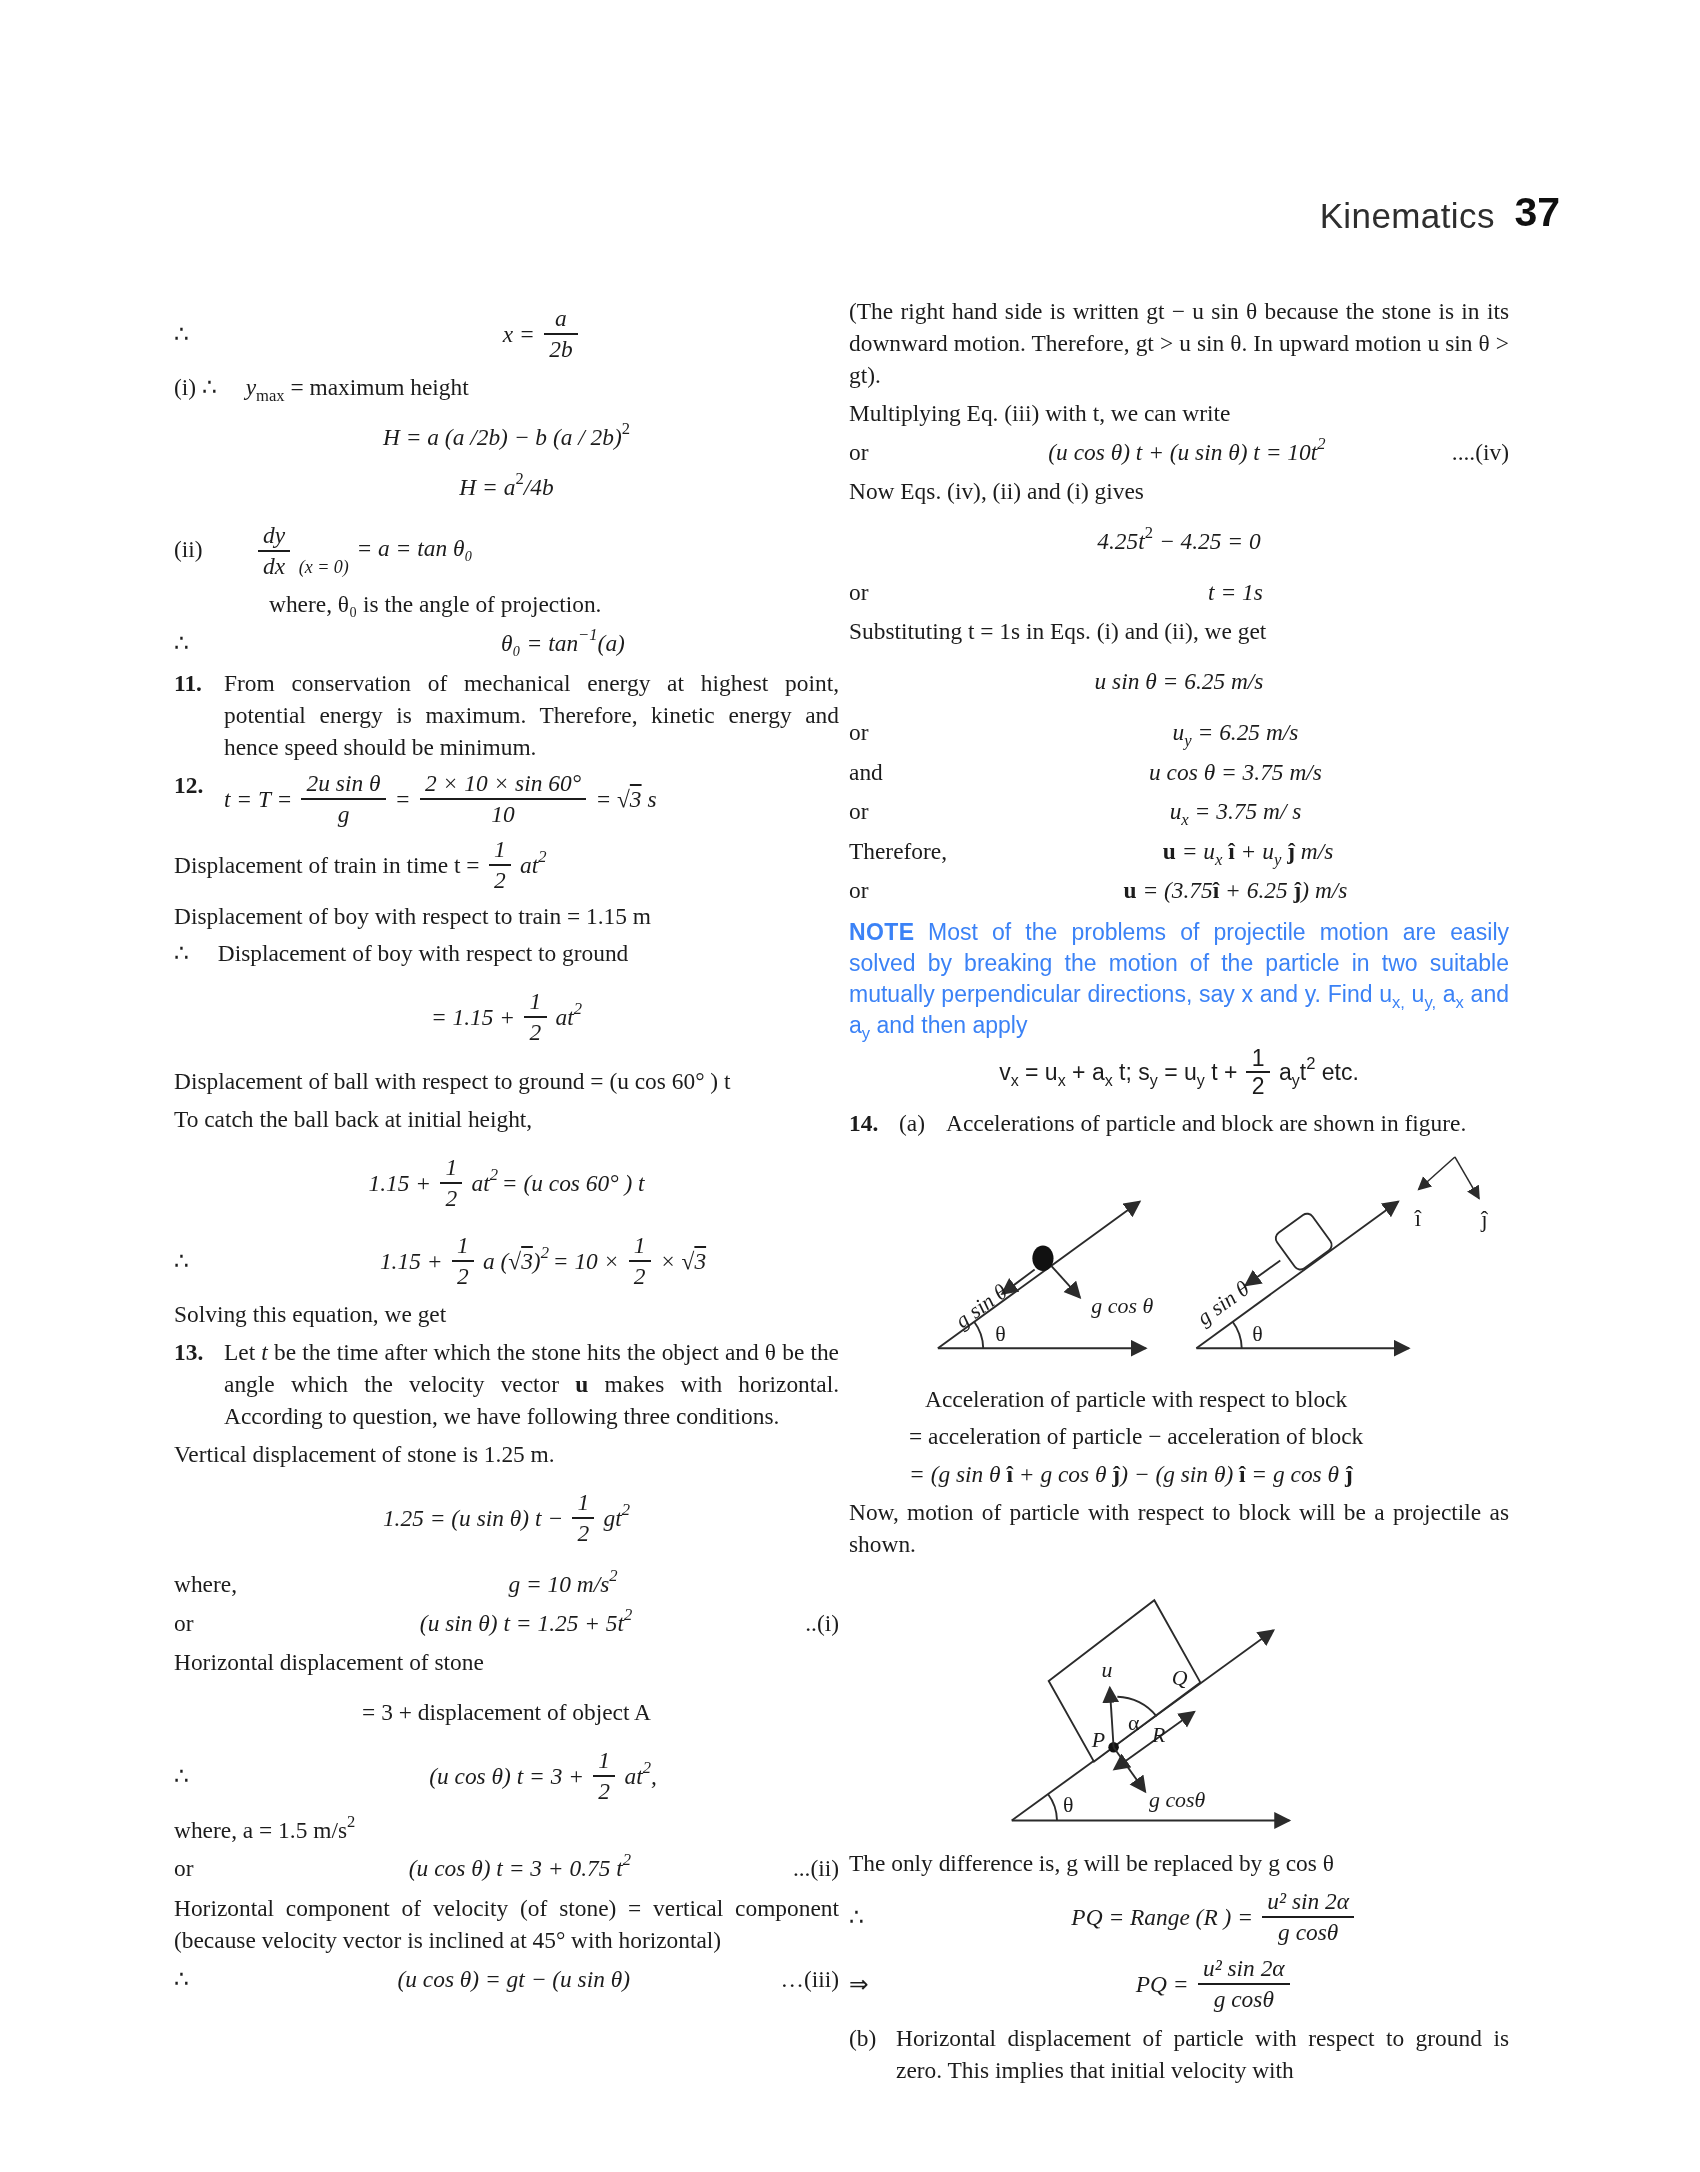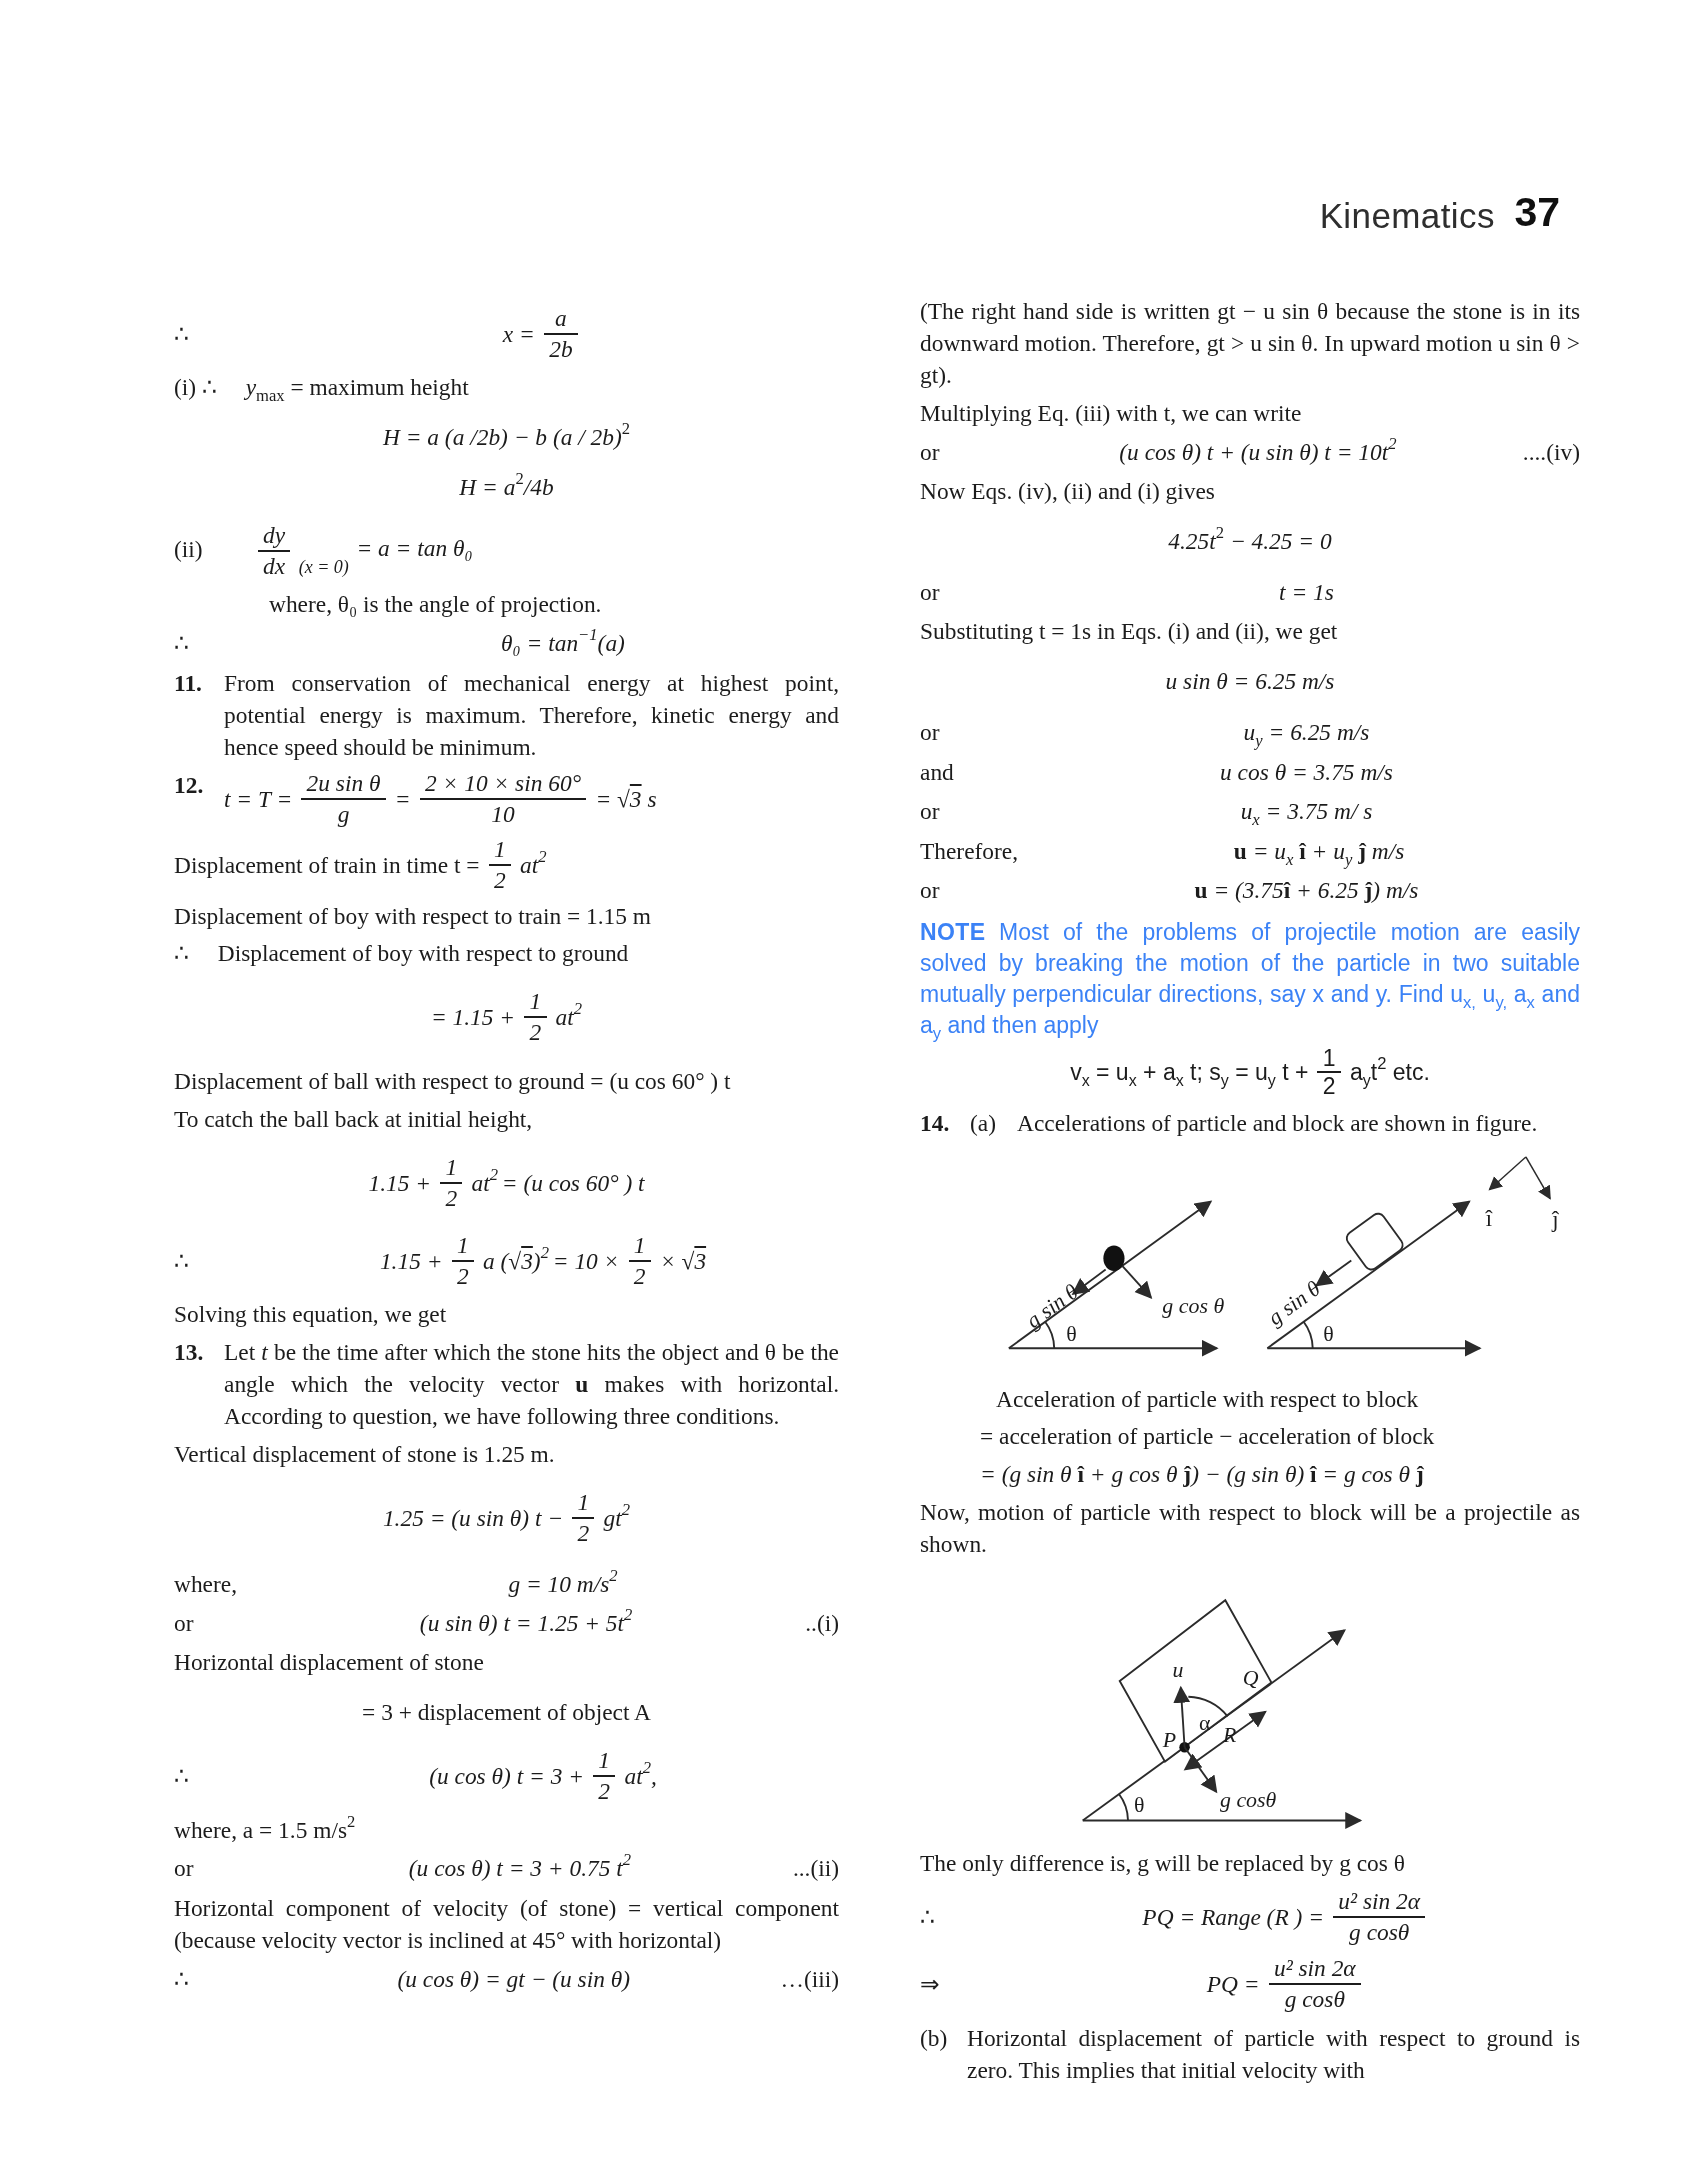--- a/index.html
+++ b/index.html
@@ -6,21 +6,21 @@
   html,body { width:1700px; height:2172px; background:#ffffff; overflow:hidden;
     font-family:"Liberation Serif", serif; color:#1c1c1c; }
   .page { position:relative; width:1700px; height:2172px; }
 
   .page-head { position:absolute; top:189px; right:140px; display:flex; align-items:flex-end; gap:19.6px; }
   .chap { font-family:"Liberation Sans", sans-serif; font-size:35px; font-weight:400; color:#2e2e2e; letter-spacing:0.4px; }
   .pno  { font-family:"Liberation Sans", sans-serif; font-size:41px; font-weight:700; color:#101010; }
 
   .col { position:absolute; font-size:23.4px; line-height:32px; }
   #colL { left:174px;  top:296px; width:665px; }
-  #colR { left:920px; top:289px; width:660px; }
+  #colR { left:849px; top:289px; width:660px; }
 
   .ind  { margin-left:50px; }
   .line { margin:5.3px 0; }
   .par  { margin:6px 0; text-align:justify; }
   .item { display:flex; margin:6px 0; }
   .item .no { flex:none; width:50px; font-weight:700; }
   .item .subno { flex:none; width:47px; }
   .item .body { flex:1; text-align:justify; }
 
   .row { display:flex; align-items:center; margin:4.5px 0; min-height:35px;gap:40px; }

